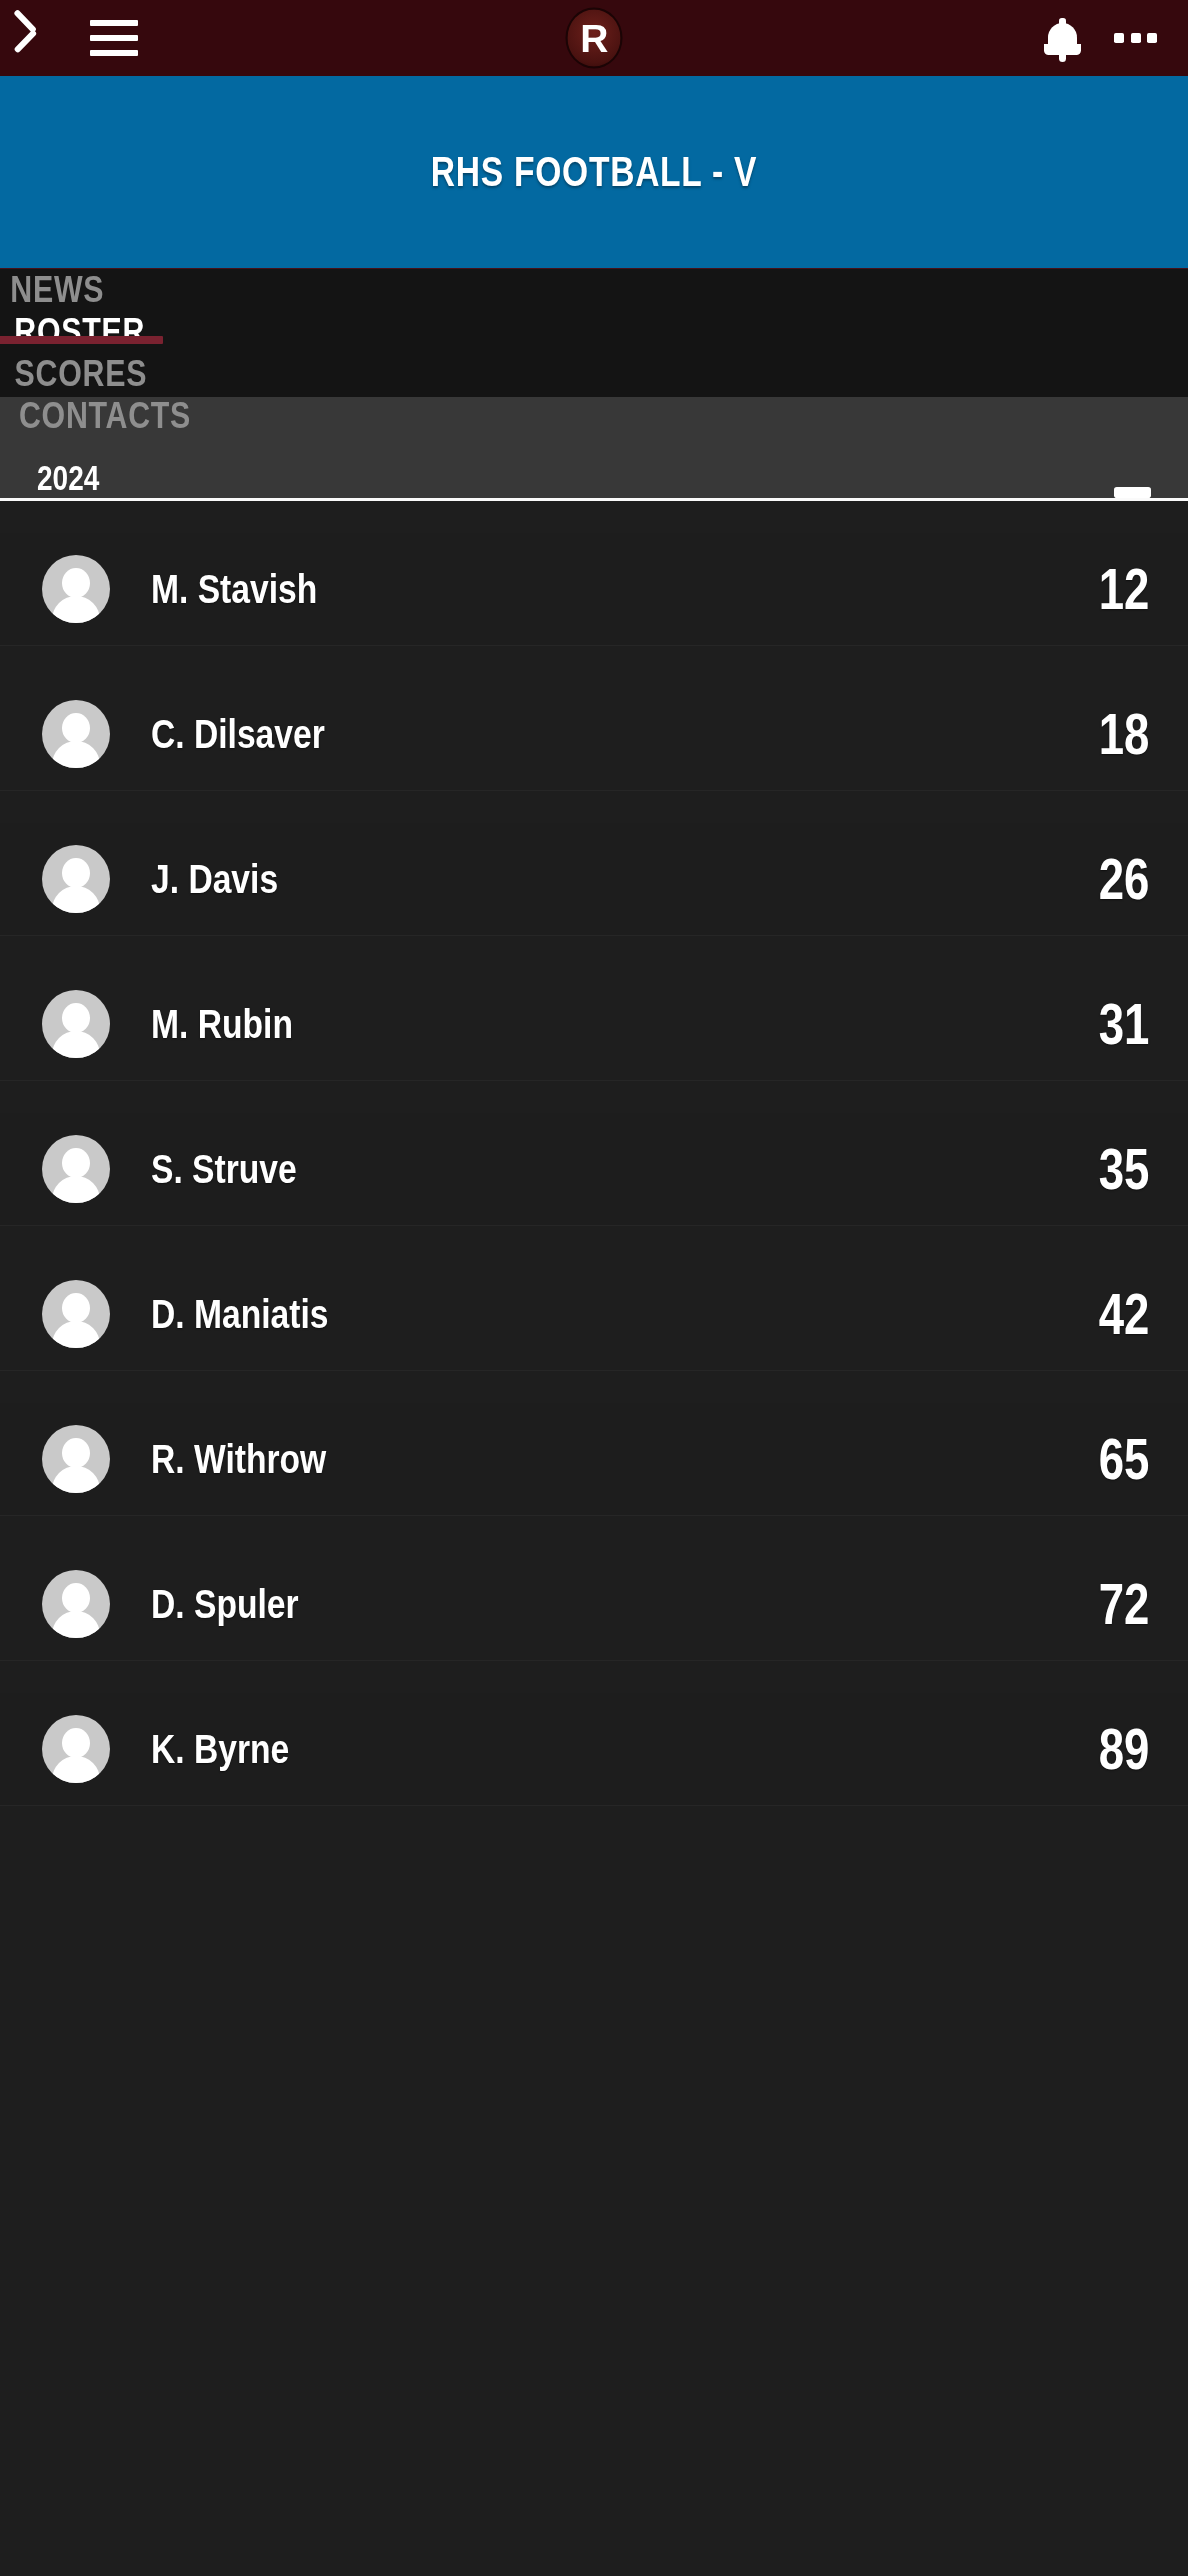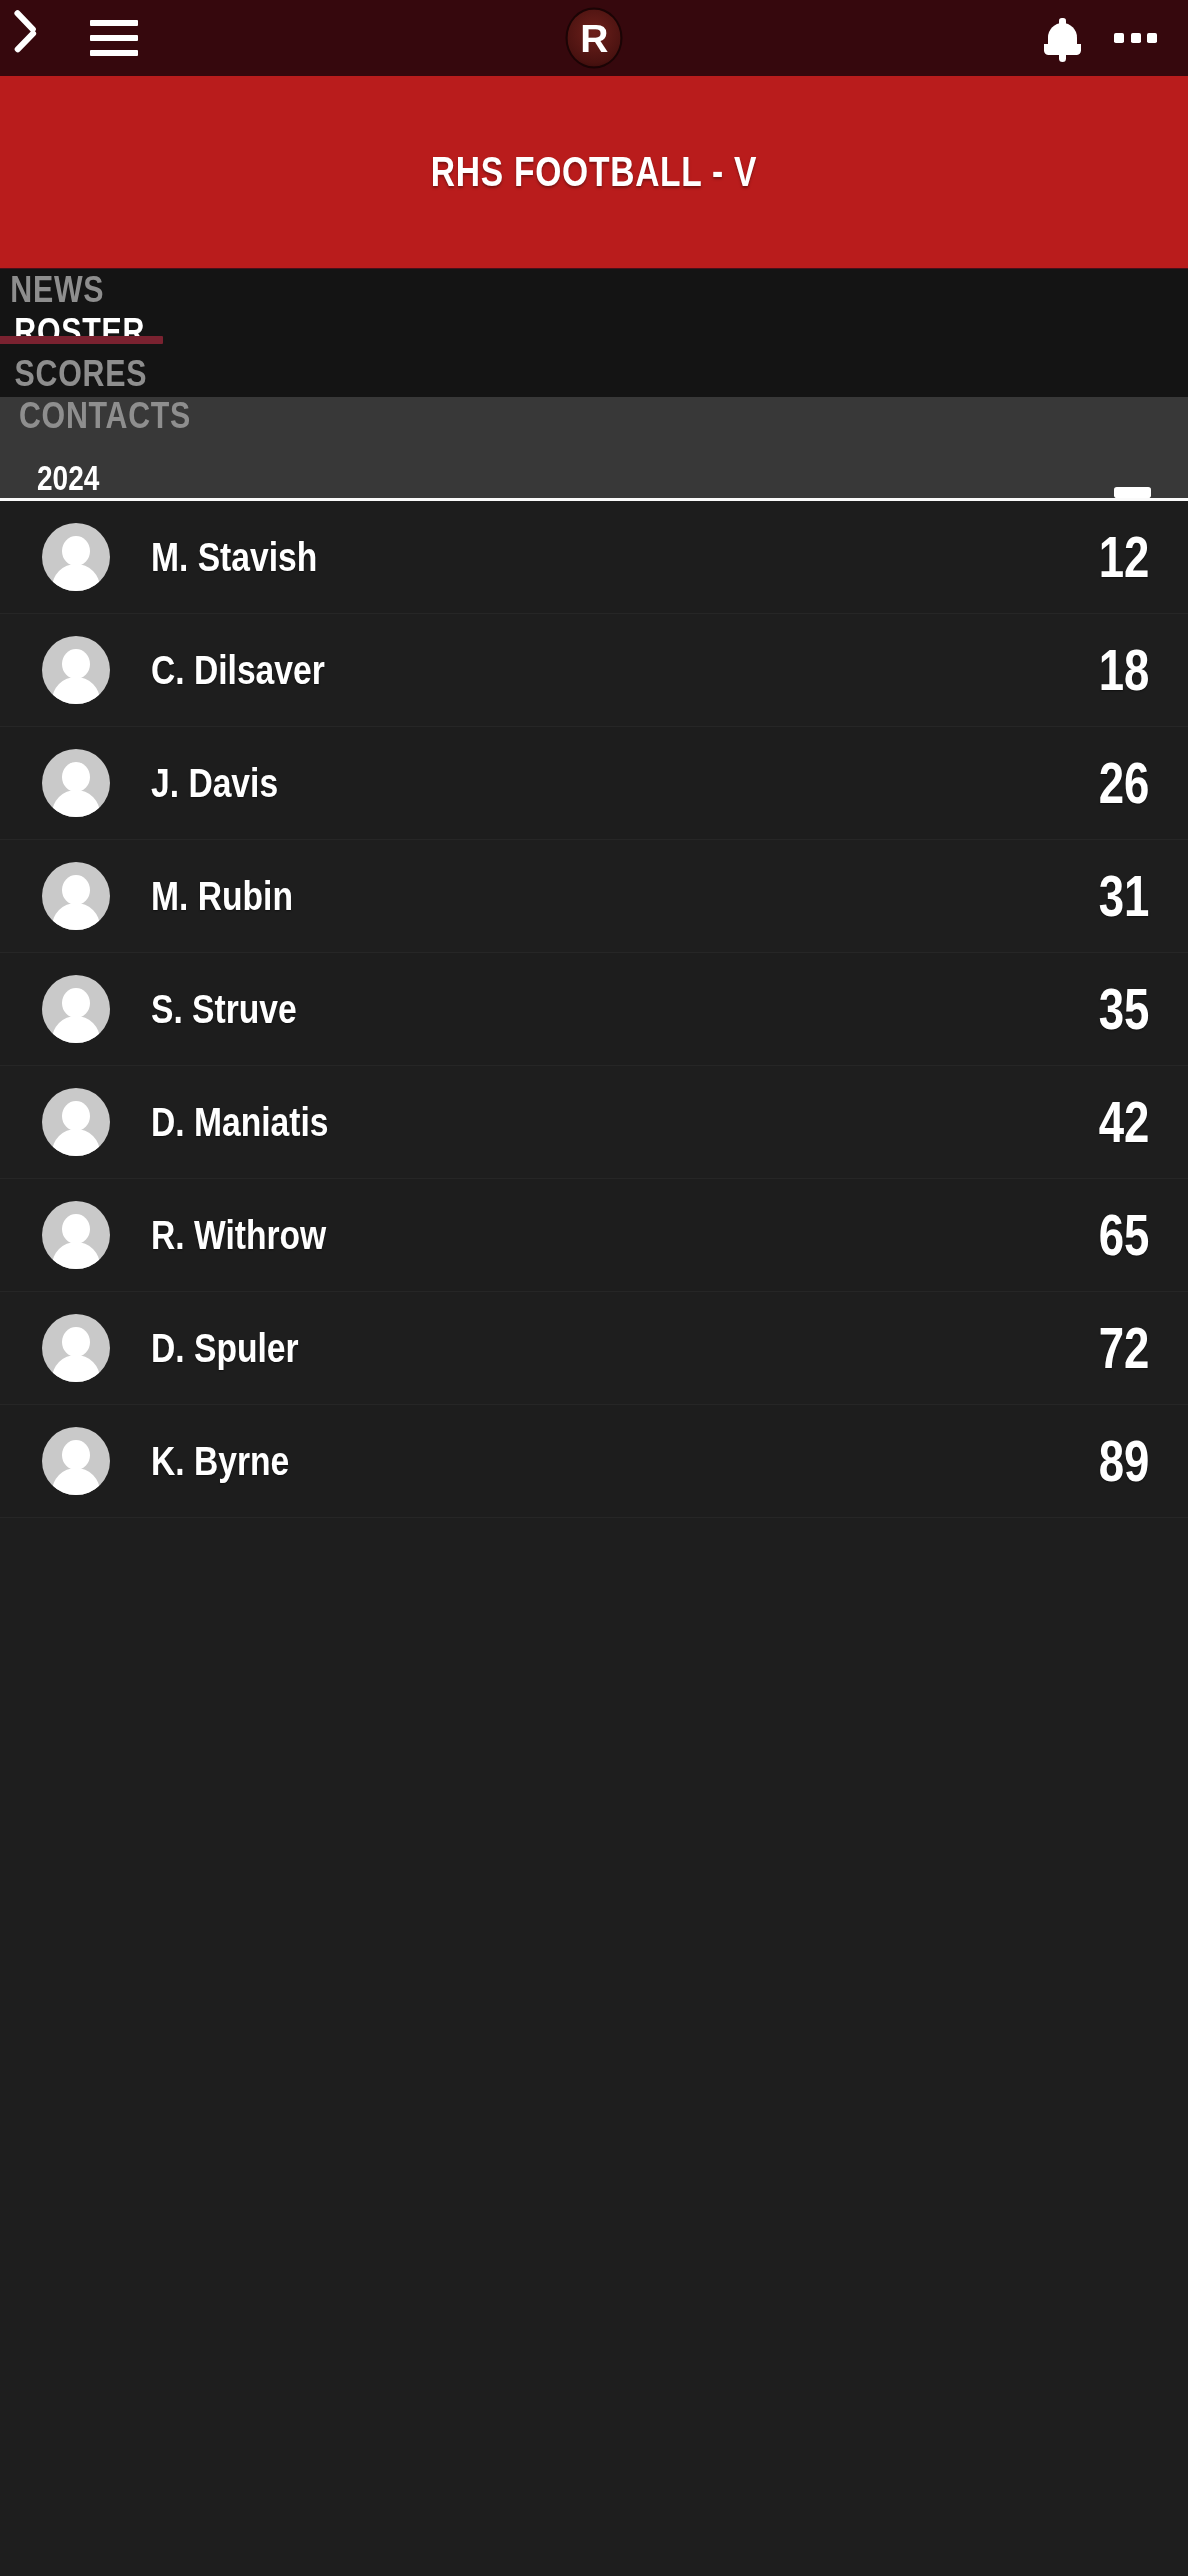--- a/index.html
+++ b/index.html
@@ -64,21 +64,21 @@
     position:absolute; left:14.7px; top:38px; width:7.4px; height:8.3px;
     background:#fff; border-radius:0 0 3.7px 3.7px;
   }
 
   .icon-dots{ display:flex; gap:6.4px; align-items:center; height:44px; }
   .icon-dots i{ display:block; width:10px; height:10px; background:#fff; border-radius:1.8px; }
 
   
   .titlebar{
     height:192px;
-    background:#b91c1c;
+    background:#0369a1;
     display:flex; align-items:center; justify-content:center;
   }
   .titlebar .txt{
     color:#fff;
     font-size:42px;
     font-weight:bold;
     letter-spacing:0.9px;
     transform:scaleX(0.80);
     font-family:"Liberation Sans", sans-serif;
     white-space:nowrap;
@@ -136,20 +136,21 @@
 
   
   .roster{ background:#1e1e1e; }
   .row{
     height:113px;
     display:flex;
     align-items:center;
     padding:0 39px 0 42px;
     border-bottom:0.9px solid #262626;
     background:#1e1e1e;
+    margin-top:32px;
   }
   .row:nth-child(odd){ background:#1d1d1d; }
 
   .avatar{
     width:68px; height:68px; border-radius:50%;
     background:#c9c9c9;
     position:relative; flex:0 0 auto;
     overflow:hidden;
   }
   .avatar .head{

